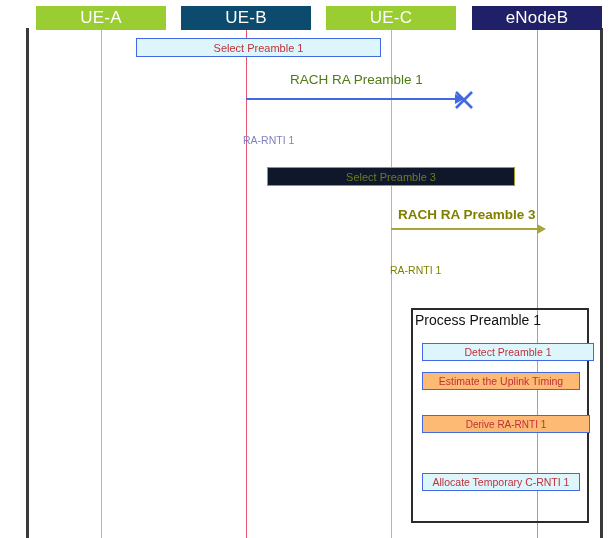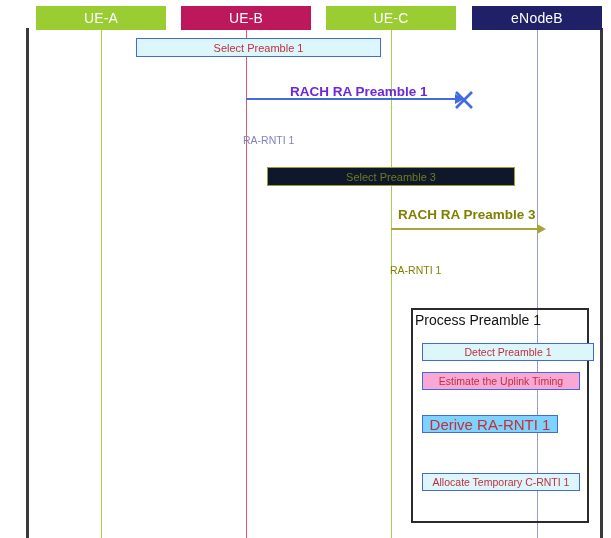--- a/index.html
+++ b/index.html
@@ -27,21 +27,21 @@
     position: absolute;
     width: 1px;
   }
   .actor-box {
     position: absolute;
     height: 24px;
     display: flex;
     align-items: center;
     justify-content: center;
     color: #ffffff;
-    font-size: 14px;
+    font-size: 17px;
     letter-spacing: 0.2px;
     box-sizing: border-box;
   }
   .action-box {
     position: absolute;
     display: flex;
     align-items: center;
     justify-content: center;
     box-sizing: border-box;
     font-size: 11px;
@@ -92,54 +92,54 @@
 <div id="canvas">
     <div class="frame-line" style="left: 26px; top: 28px; height: 510px; background: rgb(58, 58, 58);"></div>
     <div class="frame-line" style="left: 600px; top: 28px; height: 510px; background: rgb(58, 58, 58);"></div>
     <div class="lifeline" style="left: 101px; top: 28px; height: 510px; background: rgb(170, 207, 74);"></div>
     <div class="lifeline" style="left: 246px; top: 28px; height: 510px; background: rgb(232, 83, 110);"></div>
     <div class="lifeline" style="left: 391px; top: 28px; height: 510px; background: rgb(170, 207, 74);"></div>
     <div class="lifeline" style="left: 537px; top: 28px; height: 510px; background: rgb(154, 154, 212);"></div>
     <div class="actor-box" style="left: 36px; top: 6px; width: 130px; background: rgb(154, 205, 50);">
       <span>UE-A</span>
     </div>
-    <div class="actor-box" style="left: 181px; top: 6px; width: 130px; background: #be185d;">
+    <div class="actor-box" style="left: 181px; top: 6px; width: 130px; background: #0c4a6e;">
       <span>UE-B</span>
     </div>
     <div class="actor-box" style="left: 326px; top: 6px; width: 130px; background: rgb(154, 205, 50);">
       <span>UE-C</span>
     </div>
     <div class="actor-box" style="left: 472px; top: 6px; width: 130px; background: rgb(31, 32, 104);">
       <span>eNodeB</span>
     </div>
     <div class="action-box" style="left: 136px; top: 38px; width: 245px; height: 19px; background: rgb(221, 246, 251); border-color: rgb(65, 105, 225); color: rgb(192, 48, 60);">
       <span>Select Preamble 1</span>
     </div>
     <div class="action-box" style="left: 267px; top: 167px; width: 248px; height: 19px; background: #0f172a; border-color: rgb(158, 158, 48); color: rgb(110, 122, 34);">
       <span>Select Preamble 3</span>
     </div>
     <div class="arrow-line" style="left: 246px; top: 98px; width: 210px; background: rgb(65, 105, 225);"></div>
     <div class="arrow-head" style="left: 455px; top: 94px; border-left: 9px solid rgb(65, 105, 225);"></div>
     <div class="cross-mark" style="left: 454px; top: 90px;"><svg width="20" height="20" viewBox="0 0 20 20">
         <line x1="2" y1="2" x2="18" y2="18" stroke="#4169E1" stroke-width="2.6"></line>
         <line x1="18" y1="2" x2="2" y2="18" stroke="#4169E1" stroke-width="2.6"></line>
       </svg></div>
-    <div class="msg-label" style="left: 290px; top: 84px; color: #6d28d9; font-weight: bold;">RACH RA Preamble 1</div>
+    <div class="msg-label" style="left: 290px; top: 72px; color: #4d7c0f;">RACH RA Preamble 1</div>
     <div class="msg-sublabel" style="left: 243px; top: 102px; color: rgb(128, 128, 192);">RA-RNTI 1</div>
     <div class="arrow-line" style="left: 391px; top: 228px; width: 147px; background: rgb(168, 163, 58);"></div>
     <div class="arrow-head" style="left: 537px; top: 224px; border-left: 9px solid rgb(168, 163, 58);"></div>
     <div class="msg-label" style="left: 398px; top: 207px; color: rgb(128, 128, 0); font-weight: bold;">RACH RA Preamble 3</div>
     <div class="msg-sublabel" style="left: 390px; top: 232px; color: rgb(128, 128, 0);">RA-RNTI 1</div>
     <div class="group-box" style="left: 411px; top: 308px; width: 178px; height: 215px; border-color: rgb(43, 43, 43);"></div>
     <div class="group-title" style="left: 415px; top: 312px;">Process Preamble 1</div>
     <div class="action-box" style="left: 422px; top: 343px; width: 172px; height: 18px; background: rgb(221, 246, 251); border-color: rgb(65, 105, 225); color: rgb(192, 48, 60); font-size: 10.5px;">
       <span>Detect Preamble 1</span>
     </div>
-    <div class="action-box" style="left: 422px; top: 372px; width: 158px; height: 18px; background: #f9a8d4; border-color: rgb(65, 105, 225); color: rgb(192, 48, 60); font-size: 10.5px;">
+    <div class="action-box" style="left: 422px; top: 372px; width: 158px; height: 18px; background: #fdba74; border-color: rgb(65, 105, 225); color: rgb(192, 48, 60); font-size: 10.5px;">
       <span>Estimate the Uplink Timing</span>
     </div>
-    <div class="action-box" style="left: 422px; top: 415px; width: 136px; height: 18px; background: #7dd3fc; border-color: rgb(65, 105, 225); color: rgb(192, 48, 60); font-size: 15px;">
+    <div class="action-box" style="left: 422px; top: 415px; width: 168px; height: 18px; background: #fdba74; border-color: rgb(65, 105, 225); color: rgb(192, 48, 60); font-size: 10px;">
       <span>Derive RA-RNTI 1</span>
     </div>
     <div class="action-box" style="left: 422px; top: 473px; width: 158px; height: 18px; background: rgb(221, 246, 251); border-color: rgb(65, 105, 225); color: rgb(192, 48, 60); font-size: 10.5px;">
       <span>Allocate Temporary C-RNTI 1</span>
     </div>
   </div>
 
 </body></html>

